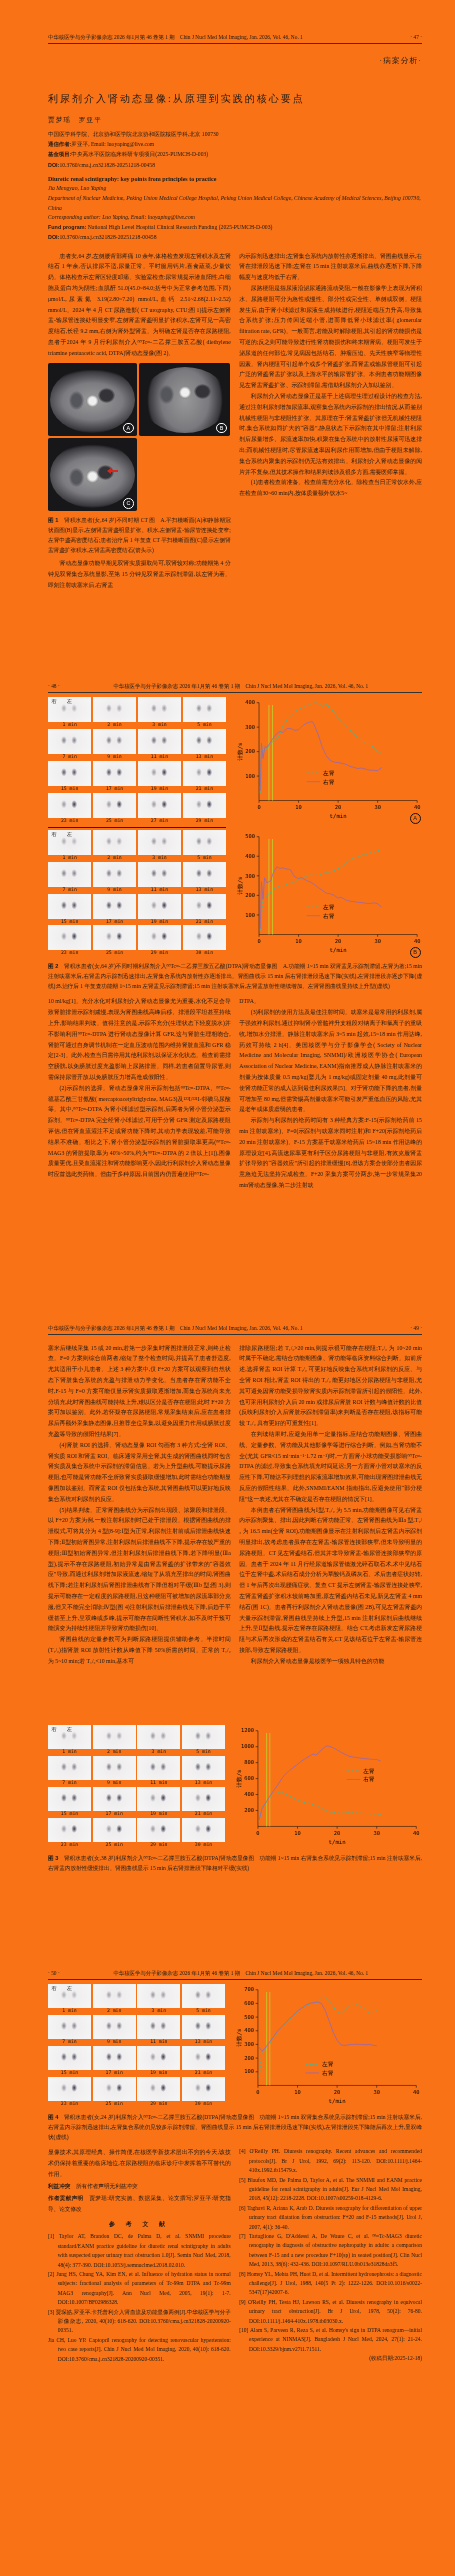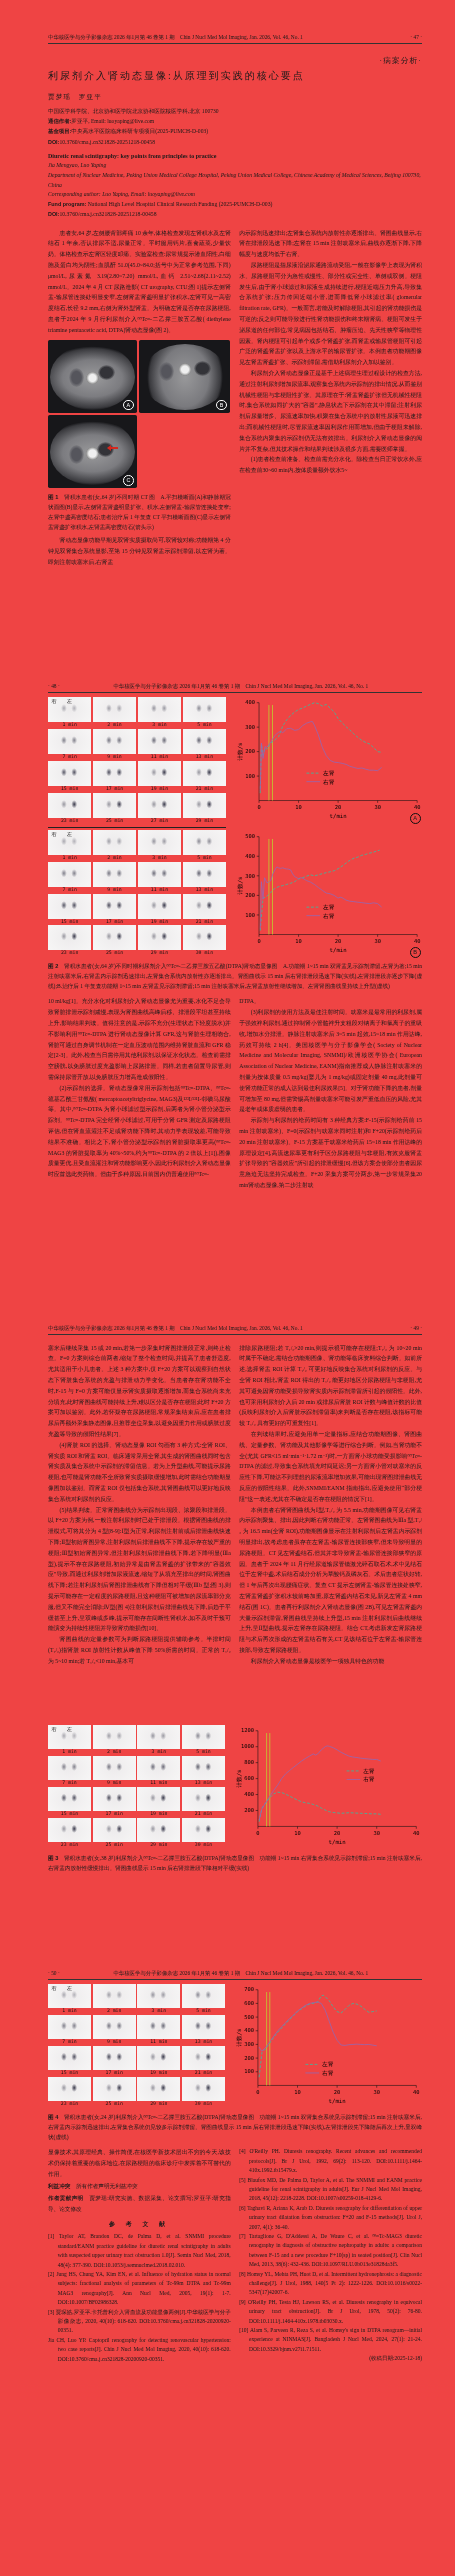--- a/index.html
+++ b/index.html
@@ -1,24 +1,24 @@
 <!DOCTYPE html>
 <html style="font-size:9px"><head>
 <meta charset="utf-8">
 <style>
   html,body{margin:0;padding:0;background:#ffffff;}
-  .sheet{position:relative;width:456px;height:2576px;background:#ef4444;color:#1a1a1a;
+  .sheet{position:relative;width:456px;height:2576px;background:#f97316;color:#1a1a1a;
          font-family:"Liberation Serif","DejaVu Serif",serif;overflow:hidden;}
   .page{position:absolute;left:48px;width:374px;}
   #p1{top:34px}#p2{top:683px}#p3{top:1325px}#p4{top:1970px}
   .phead{display:flex;align-items:baseline;font-size:5.4px;border-bottom:0.6px solid #333;
          padding-bottom:1.7px;white-space:nowrap;}
   .phead .grow{flex:1}
   .section-label{text-align:right;font-size:7.7px;margin-top:12.5px;letter-spacing:1.1px;}
-  .art-title{font-size:10px;letter-spacing:2px;margin-top:3px;font-family:Liberation Serif, serif;}
+  .art-title{font-size:10px;letter-spacing:2px;margin-top:26px;font-family:Liberation Serif, serif;}
   .authors{font-size:6.6px;margin-top:10.3px;letter-spacing:1.1px;}
   .meta{font-size:5.6px;margin-top:3.4px;line-height:10.3px;}
   .meta b{font-family:"Liberation Sans",sans-serif;font-weight:700;font-size:5.4px;}
   .en{font-size:5.7px;line-height:9.7px;}
   .en-title{font-weight:700;font-size:6px;margin-top:4.6px;}
   .it{font-style:italic;}
   .cols{display:flex;gap:8.5px;margin-top:8px;}
   .col{width:183px;}
   .para{font-size:5.8px;line-height:10.8px;text-align:justify;text-indent:2em;}
   .para.noind{text-indent:0;}

